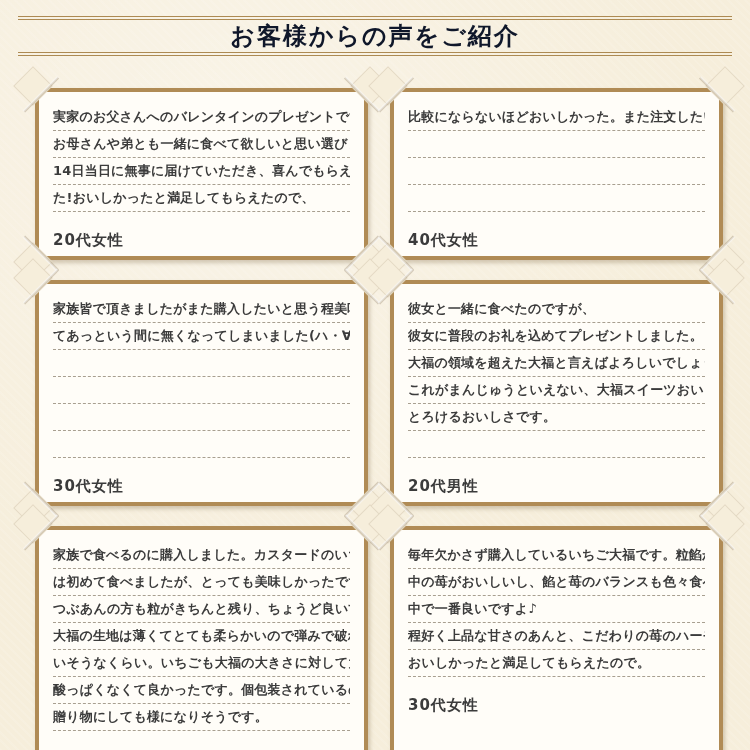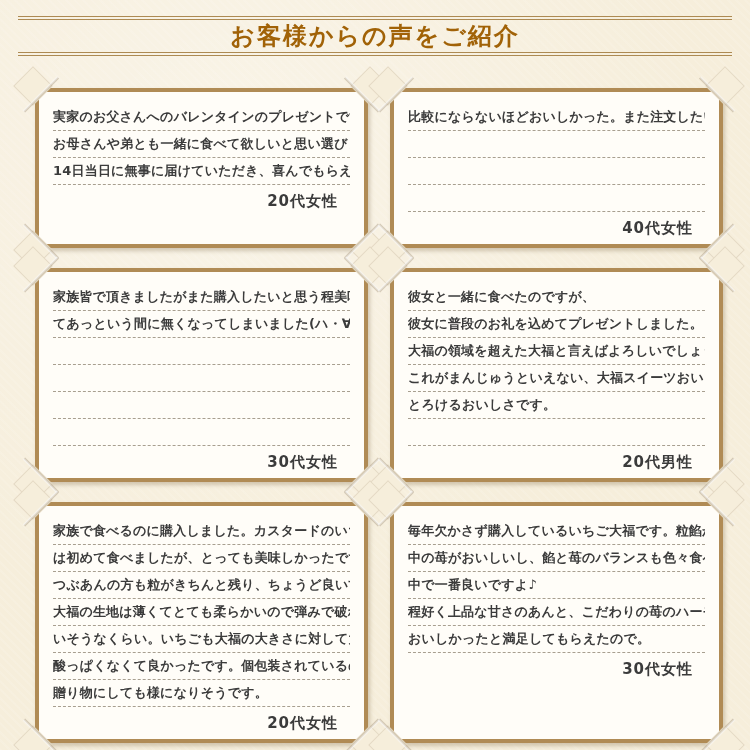--- a/index.html
+++ b/index.html
@@ -21,21 +21,21 @@
     height: 2px;
     margin: 0 18px;
     border-top: 1px solid #ad8a52;
     border-bottom: 1px solid #ad8a52;
   }
   .title {
     height: 32px; line-height: 32px;
     text-align: center;
     font-size: 24px; font-weight: bold;
     letter-spacing: 2px;
-    color: #a16207;
+    color: #0f172a;
   }
 
   
   .grid {
     margin-top: 32px;
     padding-left: 35px;
     display: grid;
     grid-template-columns: 333px 333px;
     column-gap: 22px;
     row-gap: 20px;
@@ -56,23 +56,23 @@
     line-height: 25px;
     border-bottom: 1px dashed #a89f90;
     font-size: 13px;
     font-weight: 600;
     color: #3b3b3b;
     letter-spacing: 0.2px;
     white-space: nowrap;
     overflow: hidden;
   }
   .attr {
-    margin-top: 6px;
+    margin-top: 18px;
     height: 20px; line-height: 20px;
-    text-align: right;
+    text-align: left;
     padding-right: 12px;
     font-size: 15px;
     font-weight: 700;
     color: #3b3b3b;
     letter-spacing: 1px;
   }
 
   
   .cut {
     position: absolute;
@@ -117,20 +117,21 @@
     <i class="crease tr"></i>
     <i class="crease bl"></i>
     <i class="crease br"></i>
     <i class="cut tl"></i>
     <i class="cut tr"></i>
     <i class="cut bl"></i>
     <i class="cut br"></i>
     <div class="line">実家のお父さんへのバレンタインのプレゼントです。</div>
     <div class="line">お母さんや弟とも一緒に食べて欲しいと思い選びました。</div>
     <div class="line">14日当日に無事に届けていただき、喜んでもらえまし</div>
+    <div class="line">た!おいしかったと満足してもらえたので、</div>
     <div class="attr">20代女性</div>
   </div>
 
   <div class="card">
     <i class="crease tl"></i>
     <i class="crease tr"></i>
     <i class="crease bl"></i>
     <i class="crease br"></i>
     <i class="cut tl"></i>
     <i class="cut tr"></i>

